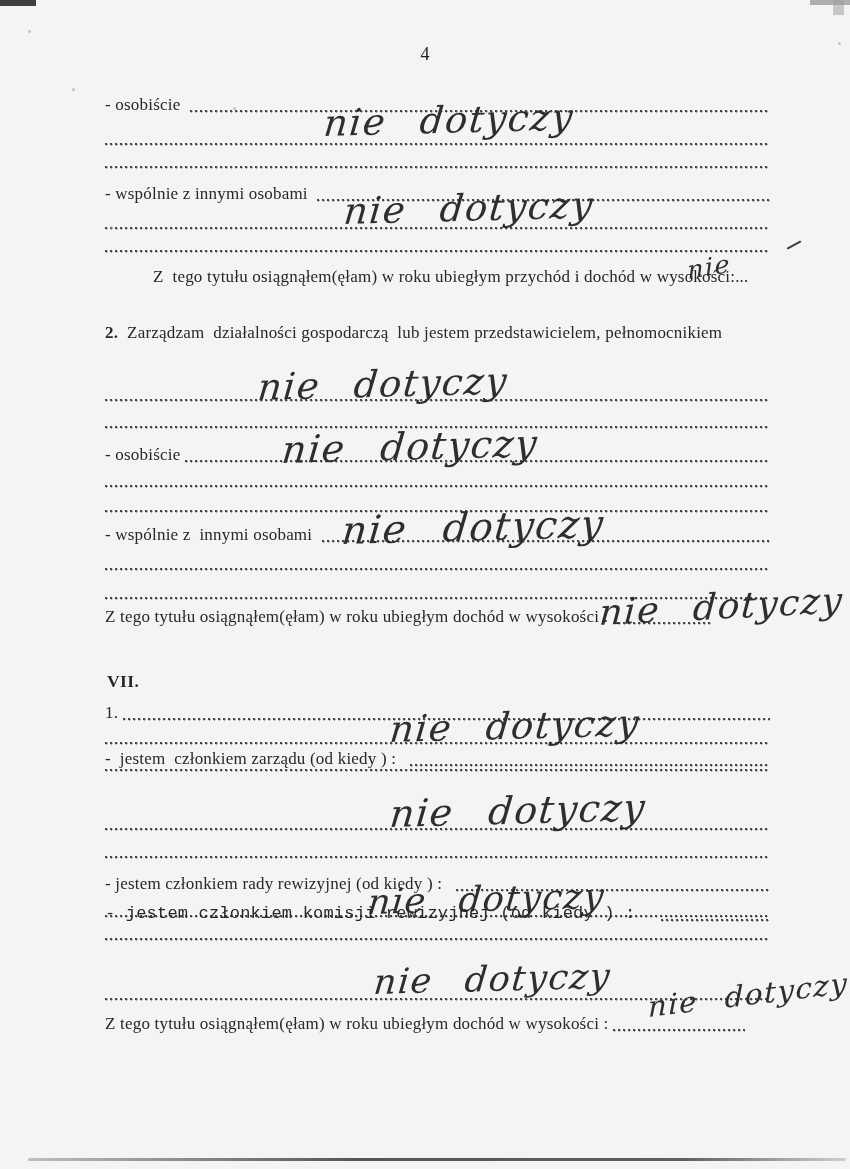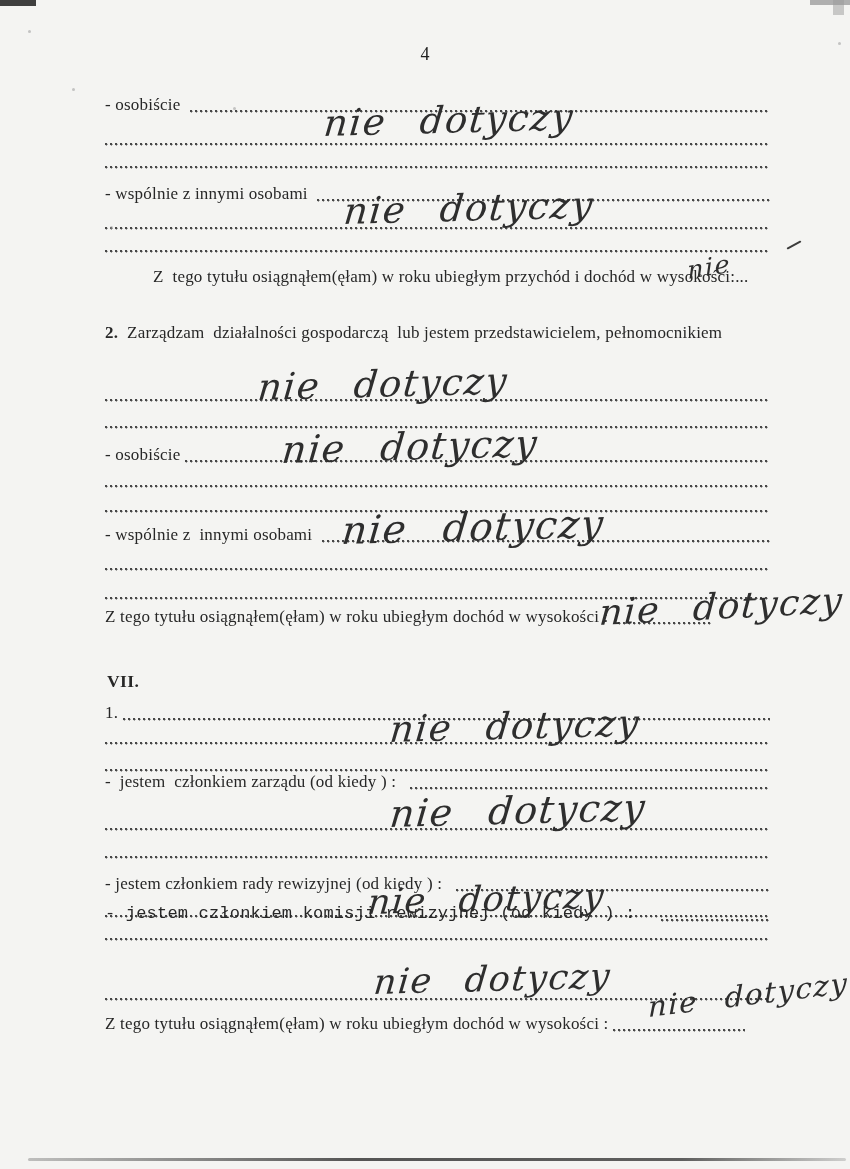--- a/index.html
+++ b/index.html
@@ -117,21 +117,21 @@
   <div class="heading" style="top:671px;">VII.</div>
 
   <div class="row" style="top:703px;">
     <span class="num" style="font-weight:normal;">1.</span>
     <span class="leader"></span>
   </div>
   <div class="dotline" style="top:742px;"></div>
   <div class="hw" style="left:388px; top:708px; font-size:37px;">nie dotyczy</div>
   <div class="dotline" style="top:769px;"></div>
 
-  <div class="row" style="top:772px;">
+  <div class="row" style="top:749px;">
     <span>-  jestem  członkiem zarządu (od kiedy ) :  </span>
     <span class="leader"></span>
   </div>
   <div class="dotline" style="top:828px;"></div>
   <div class="hw" style="left:388px; top:792px; font-size:38px;">nie dotyczy</div>
   <div class="dotline" style="top:856px;"></div>
 
   <div class="row" style="top:874px;">
     <span>- jestem członkiem rady rewizyjnej (od kiedy ) :  </span>
     <span class="leader"></span>

